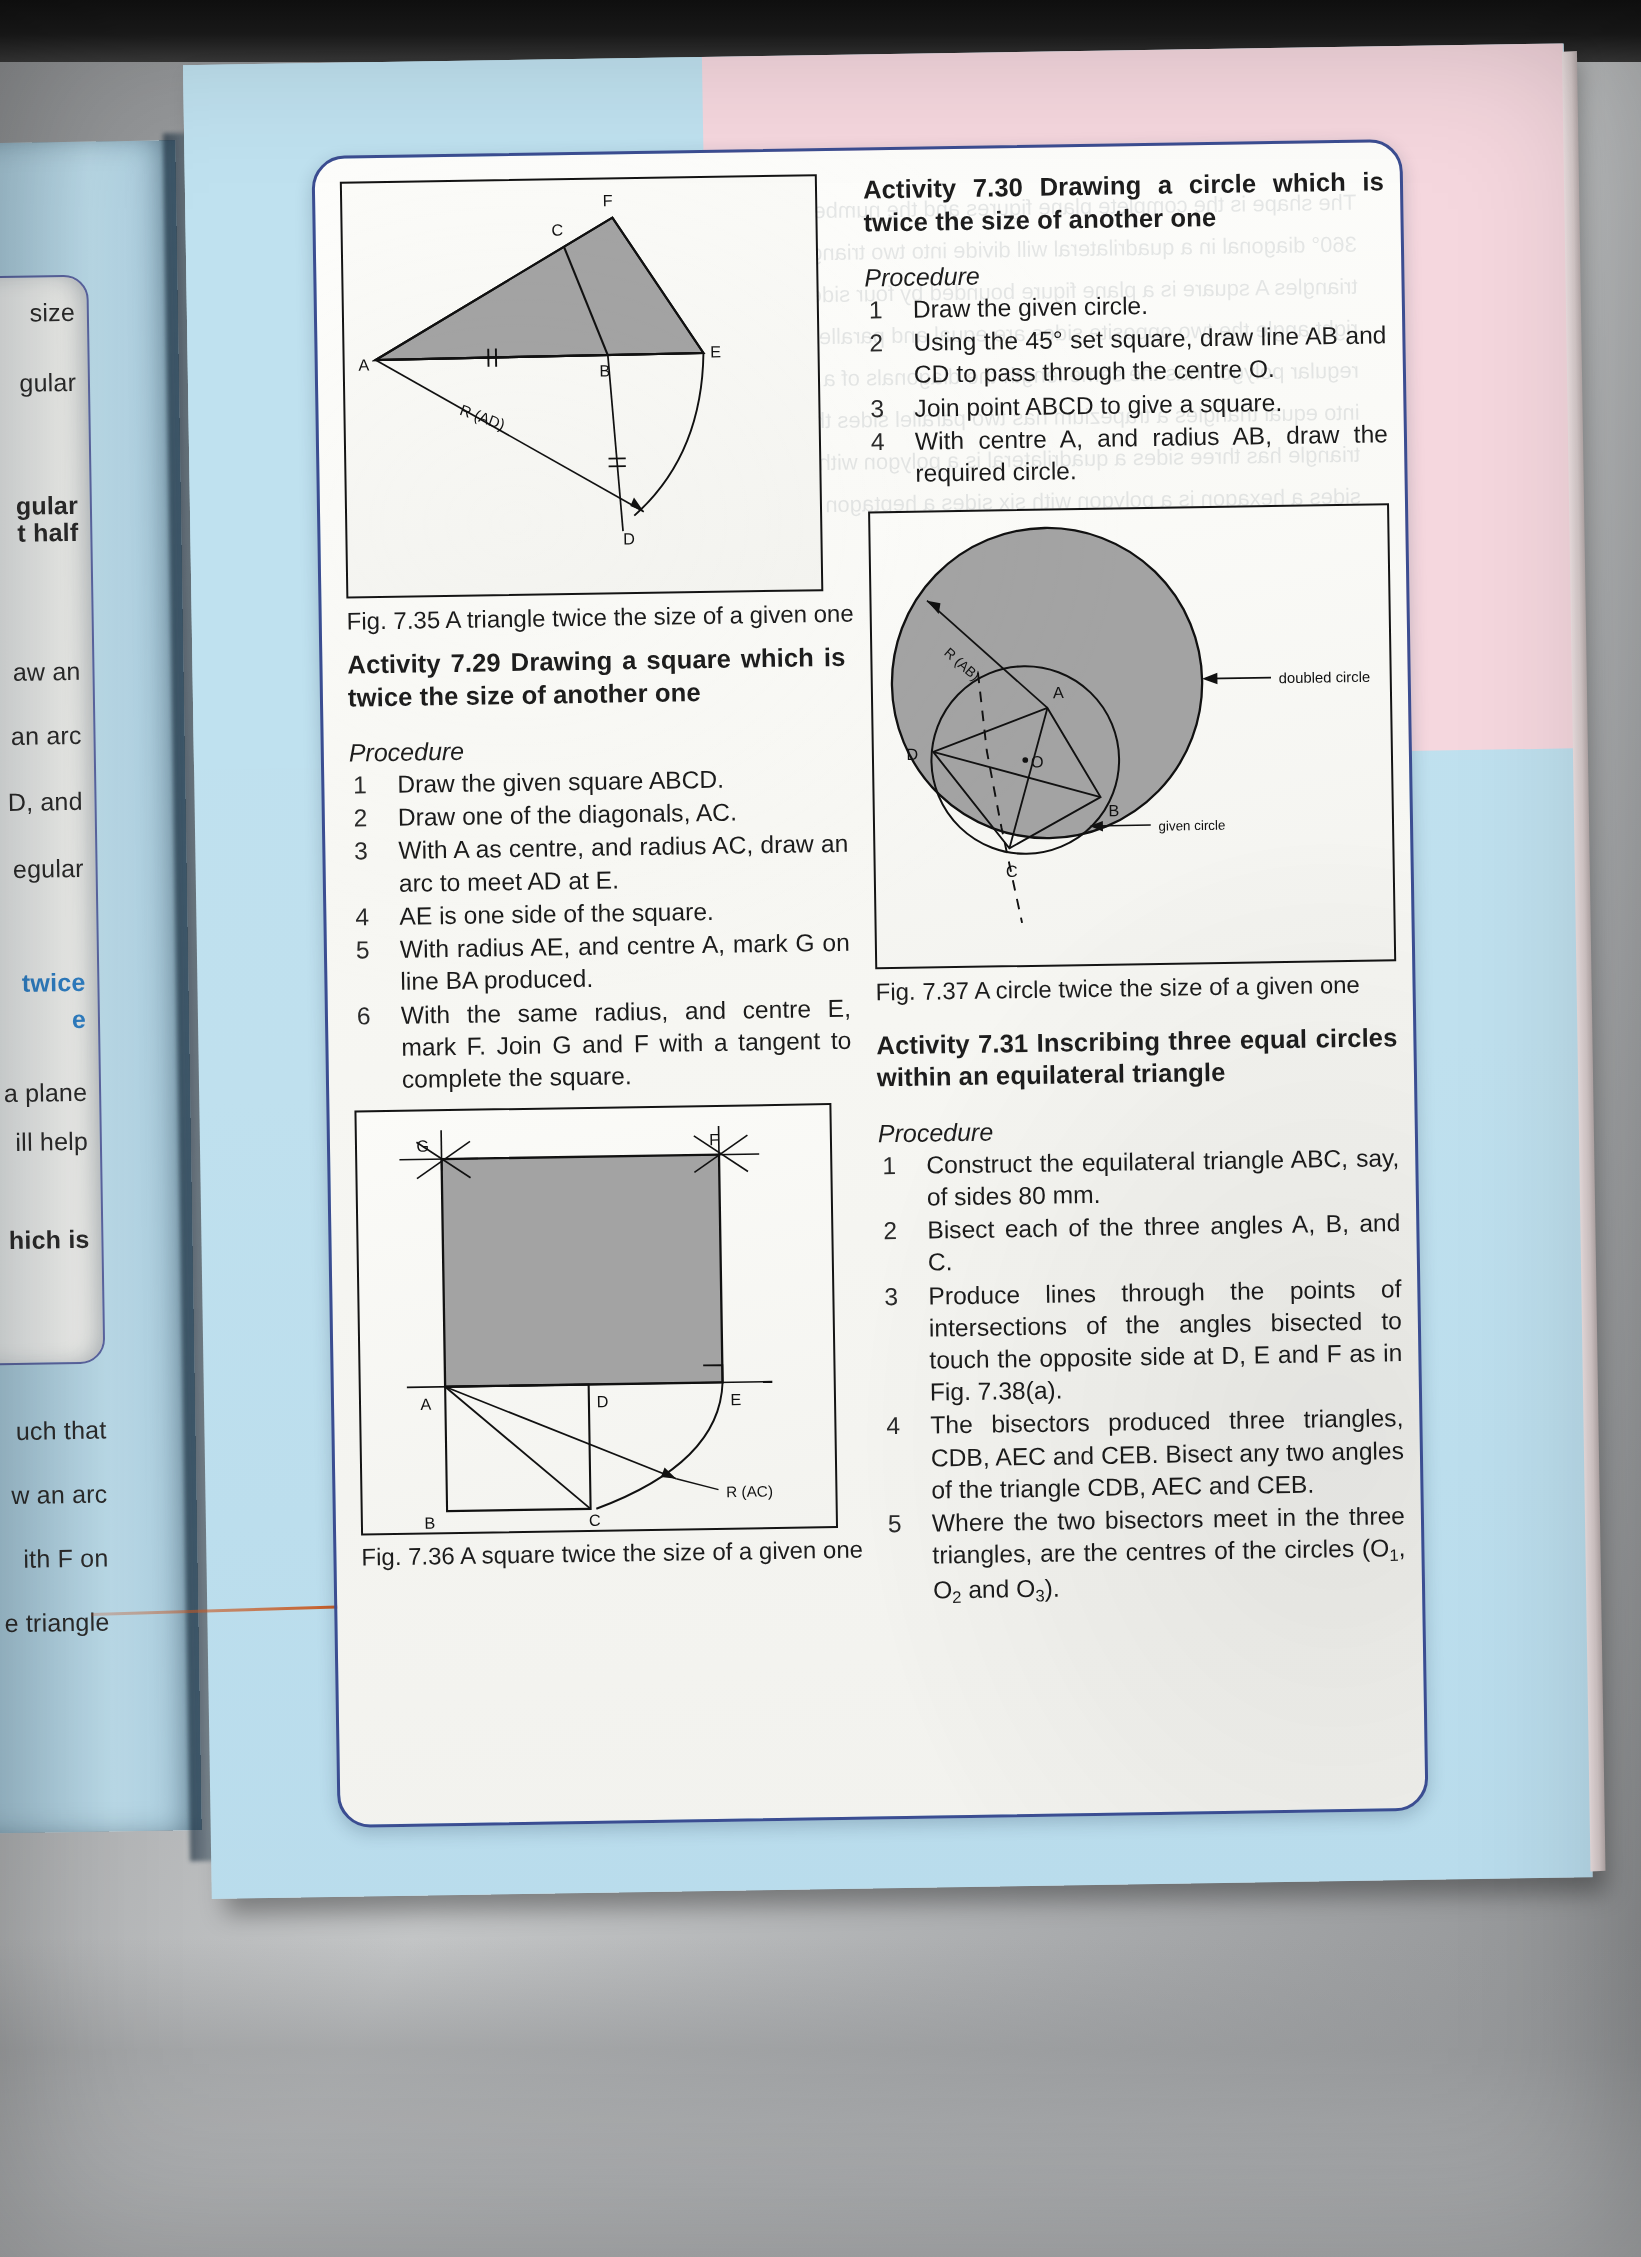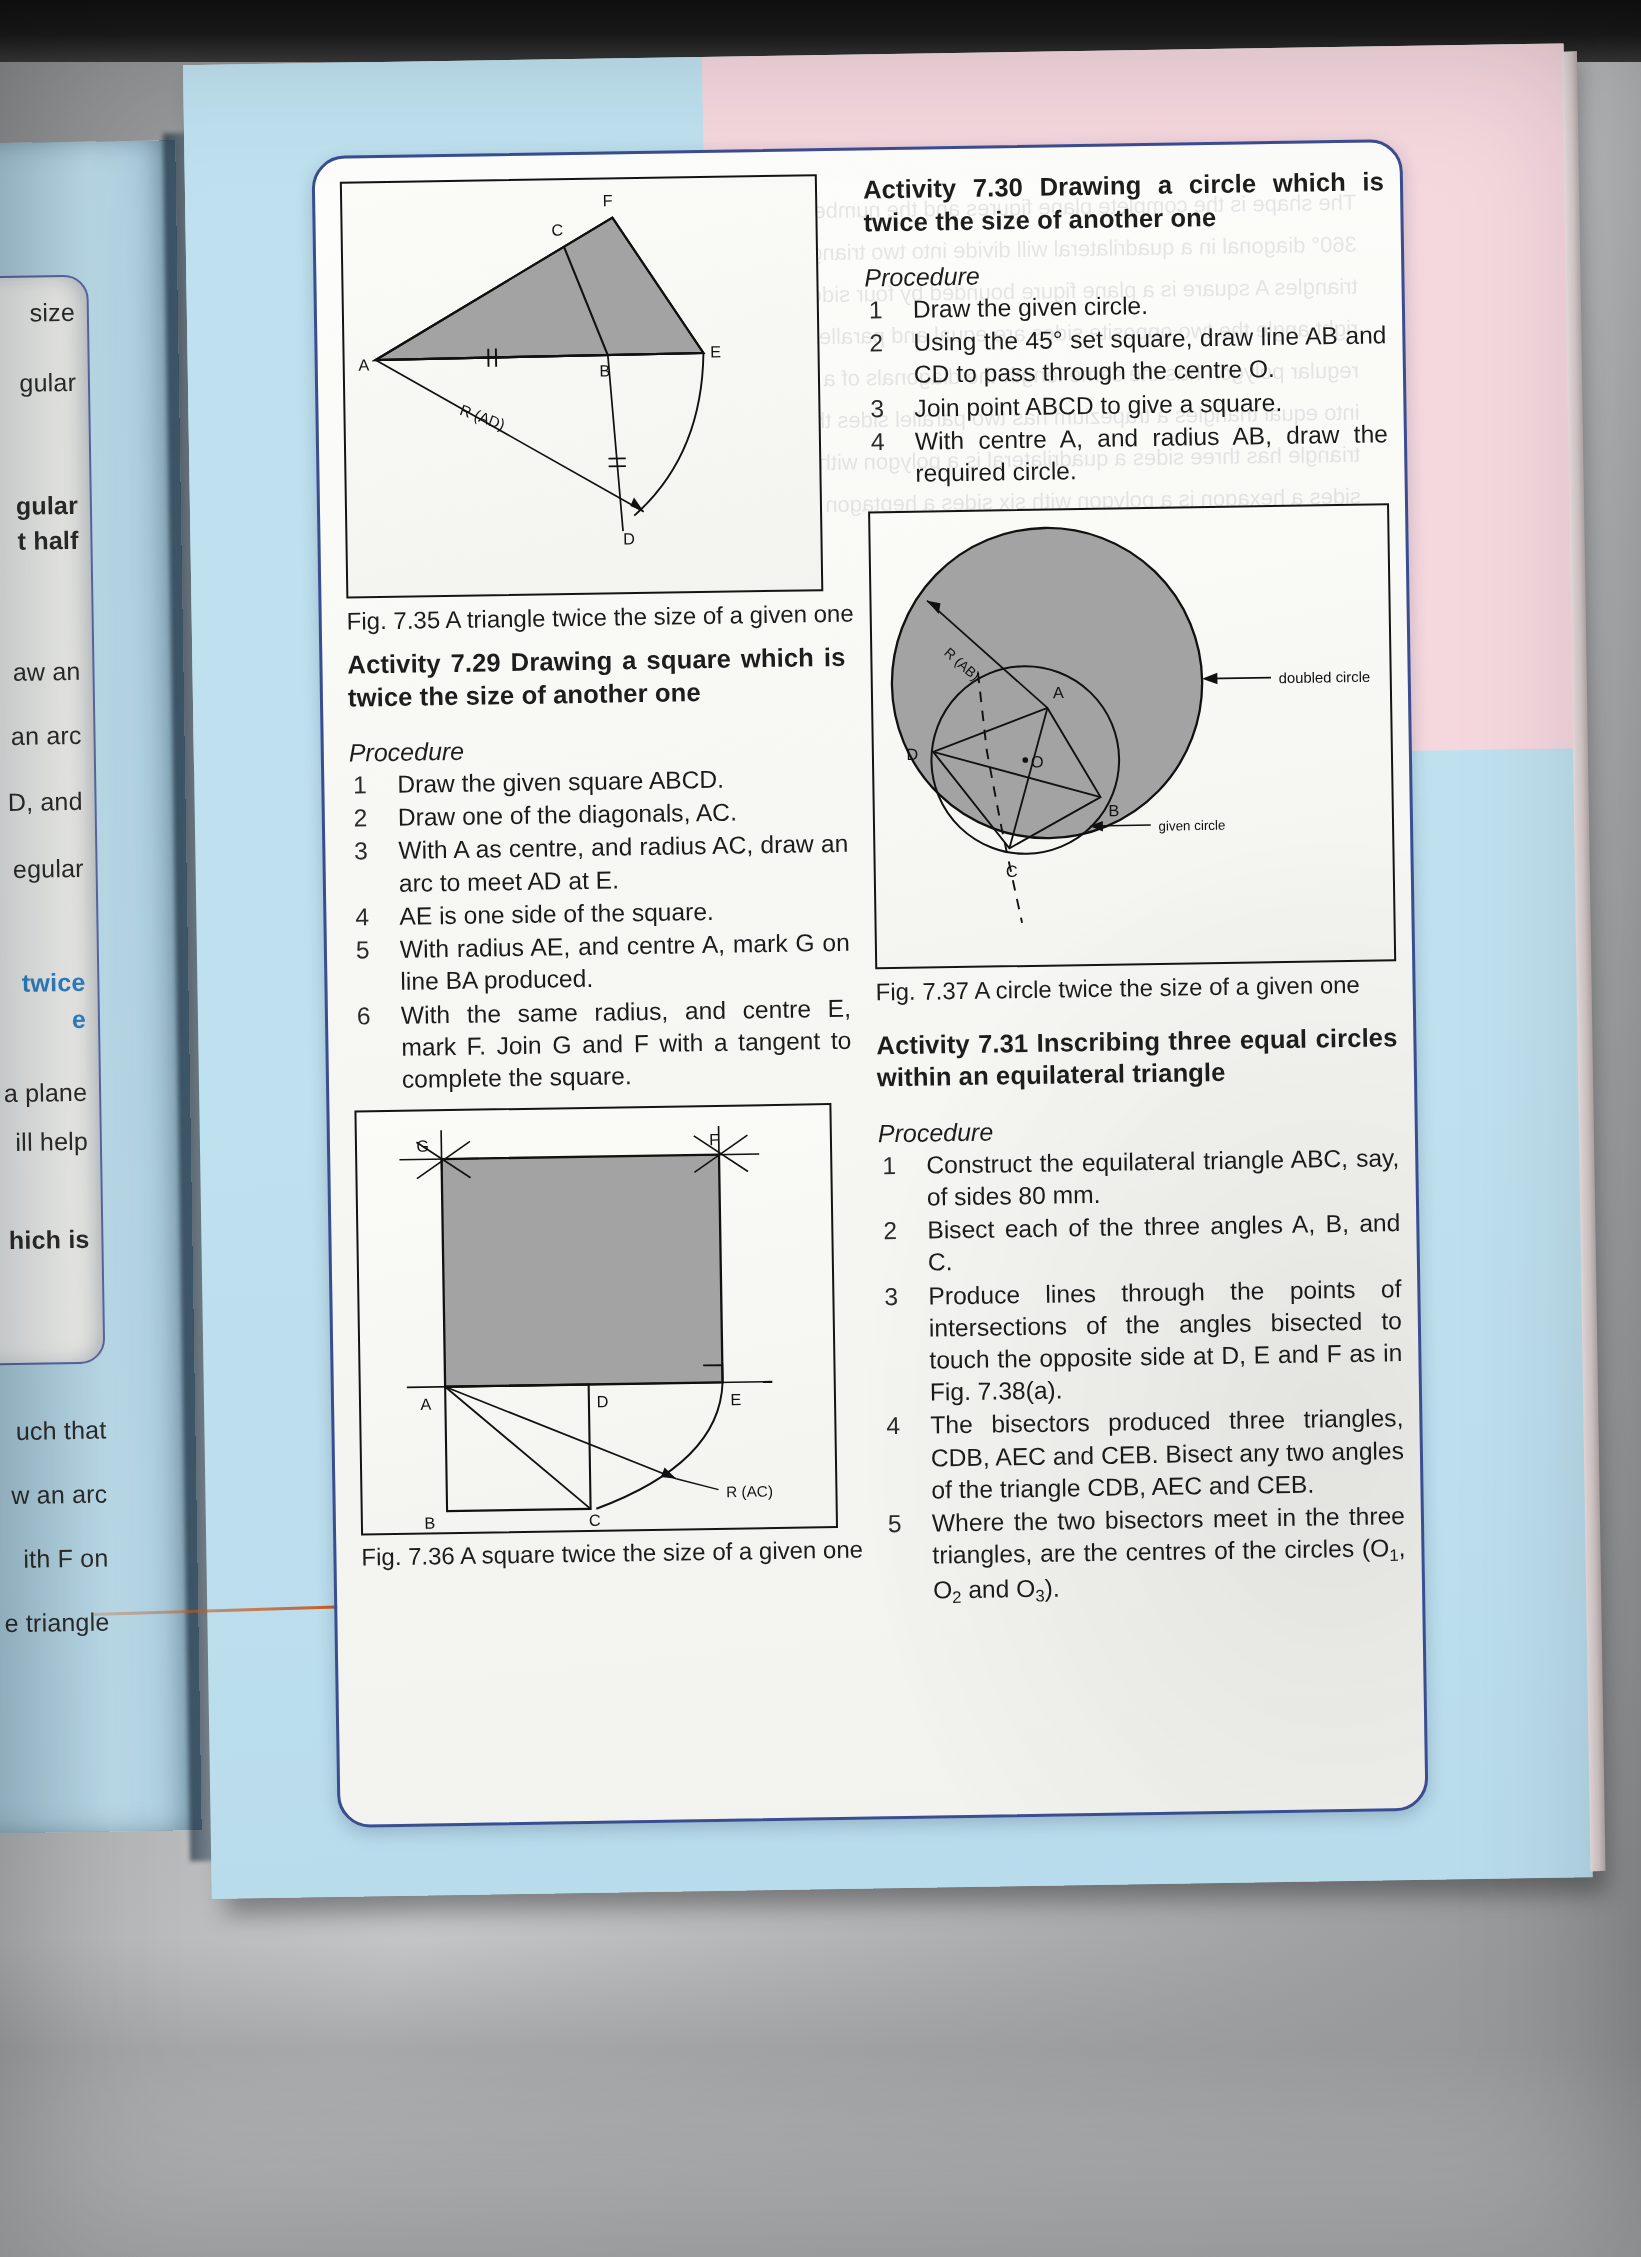--- a/index.html
+++ b/index.html
@@ -186,21 +186,21 @@
   <div class="backdrop"></div>
   <div class="backdrop-top"></div>
 
   <div class="book">
 
     <div class="page-left">
       <div class="lp-panel">
         <div class="lp-line" style="top:21px">size</div>
         <div class="lp-line" style="top:91px">gular</div>
         <div class="lp-line bold" style="top:214px">gular</div>
-        <div class="lp-line bold" style="top:249px">t half</div>
+        <div class="lp-line bold" style="top:241px">t half</div>
         <div class="lp-line" style="top:380px">aw an</div>
         <div class="lp-line" style="top:444px">an arc</div>
         <div class="lp-line" style="top:510px">D, and</div>
         <div class="lp-line" style="top:577px">egular</div>
         <div class="lp-line blue" style="top:691px">twice</div>
         <div class="lp-line blue" style="top:728px">e</div>
         <div class="lp-line" style="top:801px">a plane</div>
         <div class="lp-line" style="top:850px">ill help</div>
         <div class="lp-line bold" style="top:948px">hich is</div>
       </div>

